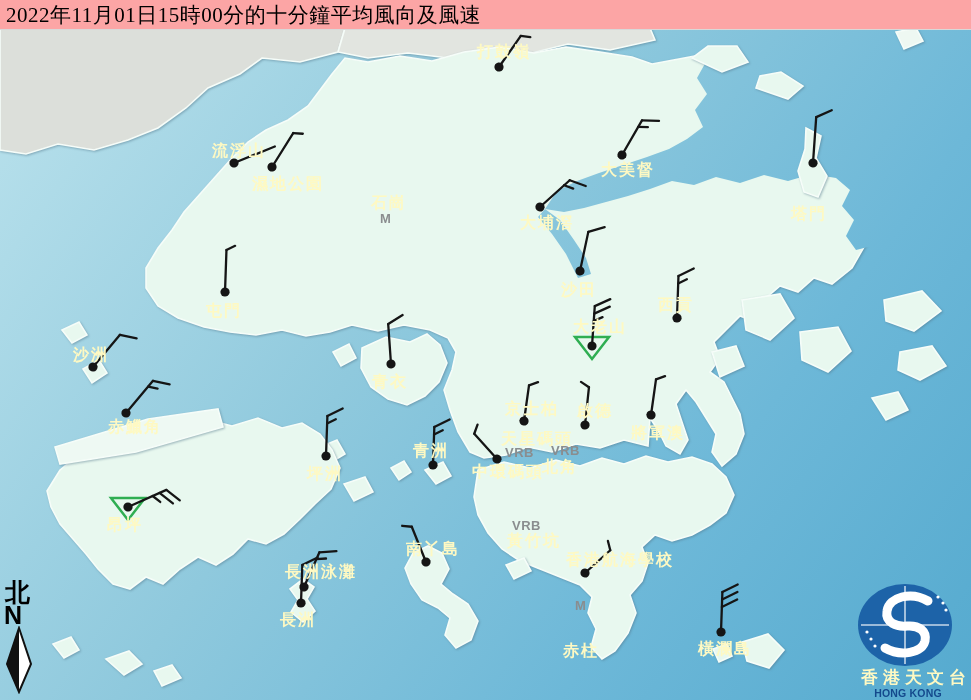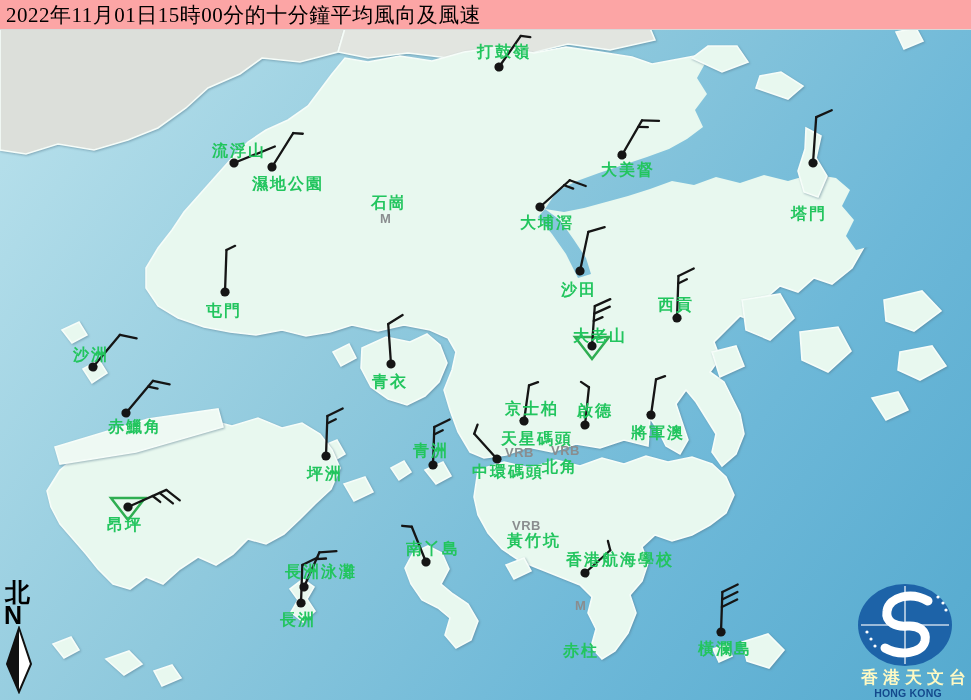--- a/index.html
+++ b/index.html
@@ -7,21 +7,21 @@
     font-family:"Liberation Sans","DejaVu Sans",sans-serif;}
   svg{display:block;}
   #map-svg{position:absolute;left:0;top:0;z-index:1;}
   #barbs-layer{position:absolute;left:0;top:0;z-index:4;}
   #labels-layer{position:absolute;left:0;top:0;width:971px;height:700px;z-index:5;pointer-events:none;}
   .land{stroke:#f6fdf9;stroke-width:1.6;filter:drop-shadow(1.5px 1.5px 1px rgba(80,115,135,.5));}
   .title-bar{position:absolute;left:0;top:0;width:971px;height:29px;background:#fca5a5;
     z-index:10;display:flex;align-items:center;border-bottom:1px solid #d8d8d8;}
   .title-text{font-family:"Liberation Serif","DejaVu Serif",serif;font-size:21px;color:#000;
     padding-left:6px;white-space:nowrap;letter-spacing:0.5px;}
-  .st-label{position:absolute;color:#22c55e;font-family:"Liberation Serif","DejaVu Serif",serif;
+  .st-label{position:absolute;color:#fef9c3;font-family:"Liberation Serif","DejaVu Serif",serif;
     font-size:16px;font-weight:600;letter-spacing:2px;white-space:nowrap;line-height:1;}
   .st-tag{position:absolute;color:#8a8d8f;font-size:13px;font-weight:bold;
     font-family:"Liberation Sans","DejaVu Sans",sans-serif;letter-spacing:0.5px;line-height:1;}
   .compass{position:absolute;left:2px;top:580px;z-index:6;width:40px;text-align:left;}
   .compass .cn{font-family:"Liberation Serif","DejaVu Serif",serif;font-size:25px;font-weight:700;color:#000;line-height:1;margin-left:3px;}
   .compass .en{font-family:"Liberation Sans","DejaVu Sans",sans-serif;font-size:25px;font-weight:800;color:#000;line-height:0.85;margin-left:2px;}
   .logo{position:absolute;left:845px;top:583px;width:126px;z-index:6;text-align:center;}
   .logo .cn{color:#fef9c3;font-weight:700;font-size:17px;letter-spacing:5px;line-height:1.15;
     font-family:"Liberation Sans","DejaVu Sans",sans-serif;margin-top:1px;margin-left:16px;}
   .logo .en{color:#14498c;font-weight:700;font-size:10.5px;line-height:1.1;letter-spacing:0.2px;
@@ -298,21 +298,21 @@
       <div class="st-label" style="left: 477px; top: 44px;">打鼓嶺</div>
       <div class="st-label" style="left: 212px; top: 143px;">流浮山</div>
       <div class="st-label" style="left: 252px; top: 176px;">濕地公園</div>
       <div class="st-label" style="left: 371px; top: 195px;">石崗</div>
       <div class="st-tag" style="left: 380px; top: 212px;">M</div>
       <div class="st-label" style="left: 601px; top: 162px;">大美督</div>
       <div class="st-label" style="left: 791px; top: 172px; margin-top: 34px;">塔門</div>
       <div class="st-label" style="left: 520px; top: 215px;">大埔滘</div>
       <div class="st-label" style="left: 561px; top: 282px;">沙田</div>
       <div class="st-label" style="left: 658px; top: 297px;">西貢</div>
-      <div class="st-label" style="left: 573px; top: 328px;">大老山</div>
+      <div class="st-label" style="left: 573px; top: 319px;">大老山</div>
       <div class="st-label" style="left: 206px; top: 303px; text-align: center;">屯門</div>
       <div class="st-label" style="left: 73px; top: 347px;">沙洲</div>
       <div class="st-label" style="left: 108px; top: 419px;">赤鱲角</div>
       <div class="st-label" style="left: 372px; top: 374px;">青衣</div>
       <div class="st-label" style="left: 307px; top: 466px;">坪洲</div>
       <div class="st-label" style="left: 413px; top: 443px;">青洲</div>
       <div class="st-label" style="left: 505px; top: 401px;">京士柏</div>
       <div class="st-label" style="left: 577px; top: 403px;">啟德</div>
       <div class="st-label" style="left: 631px; top: 425px;">將軍澳</div>
       <div class="st-label" style="left: 501px; top: 431px;">天星碼頭</div>

